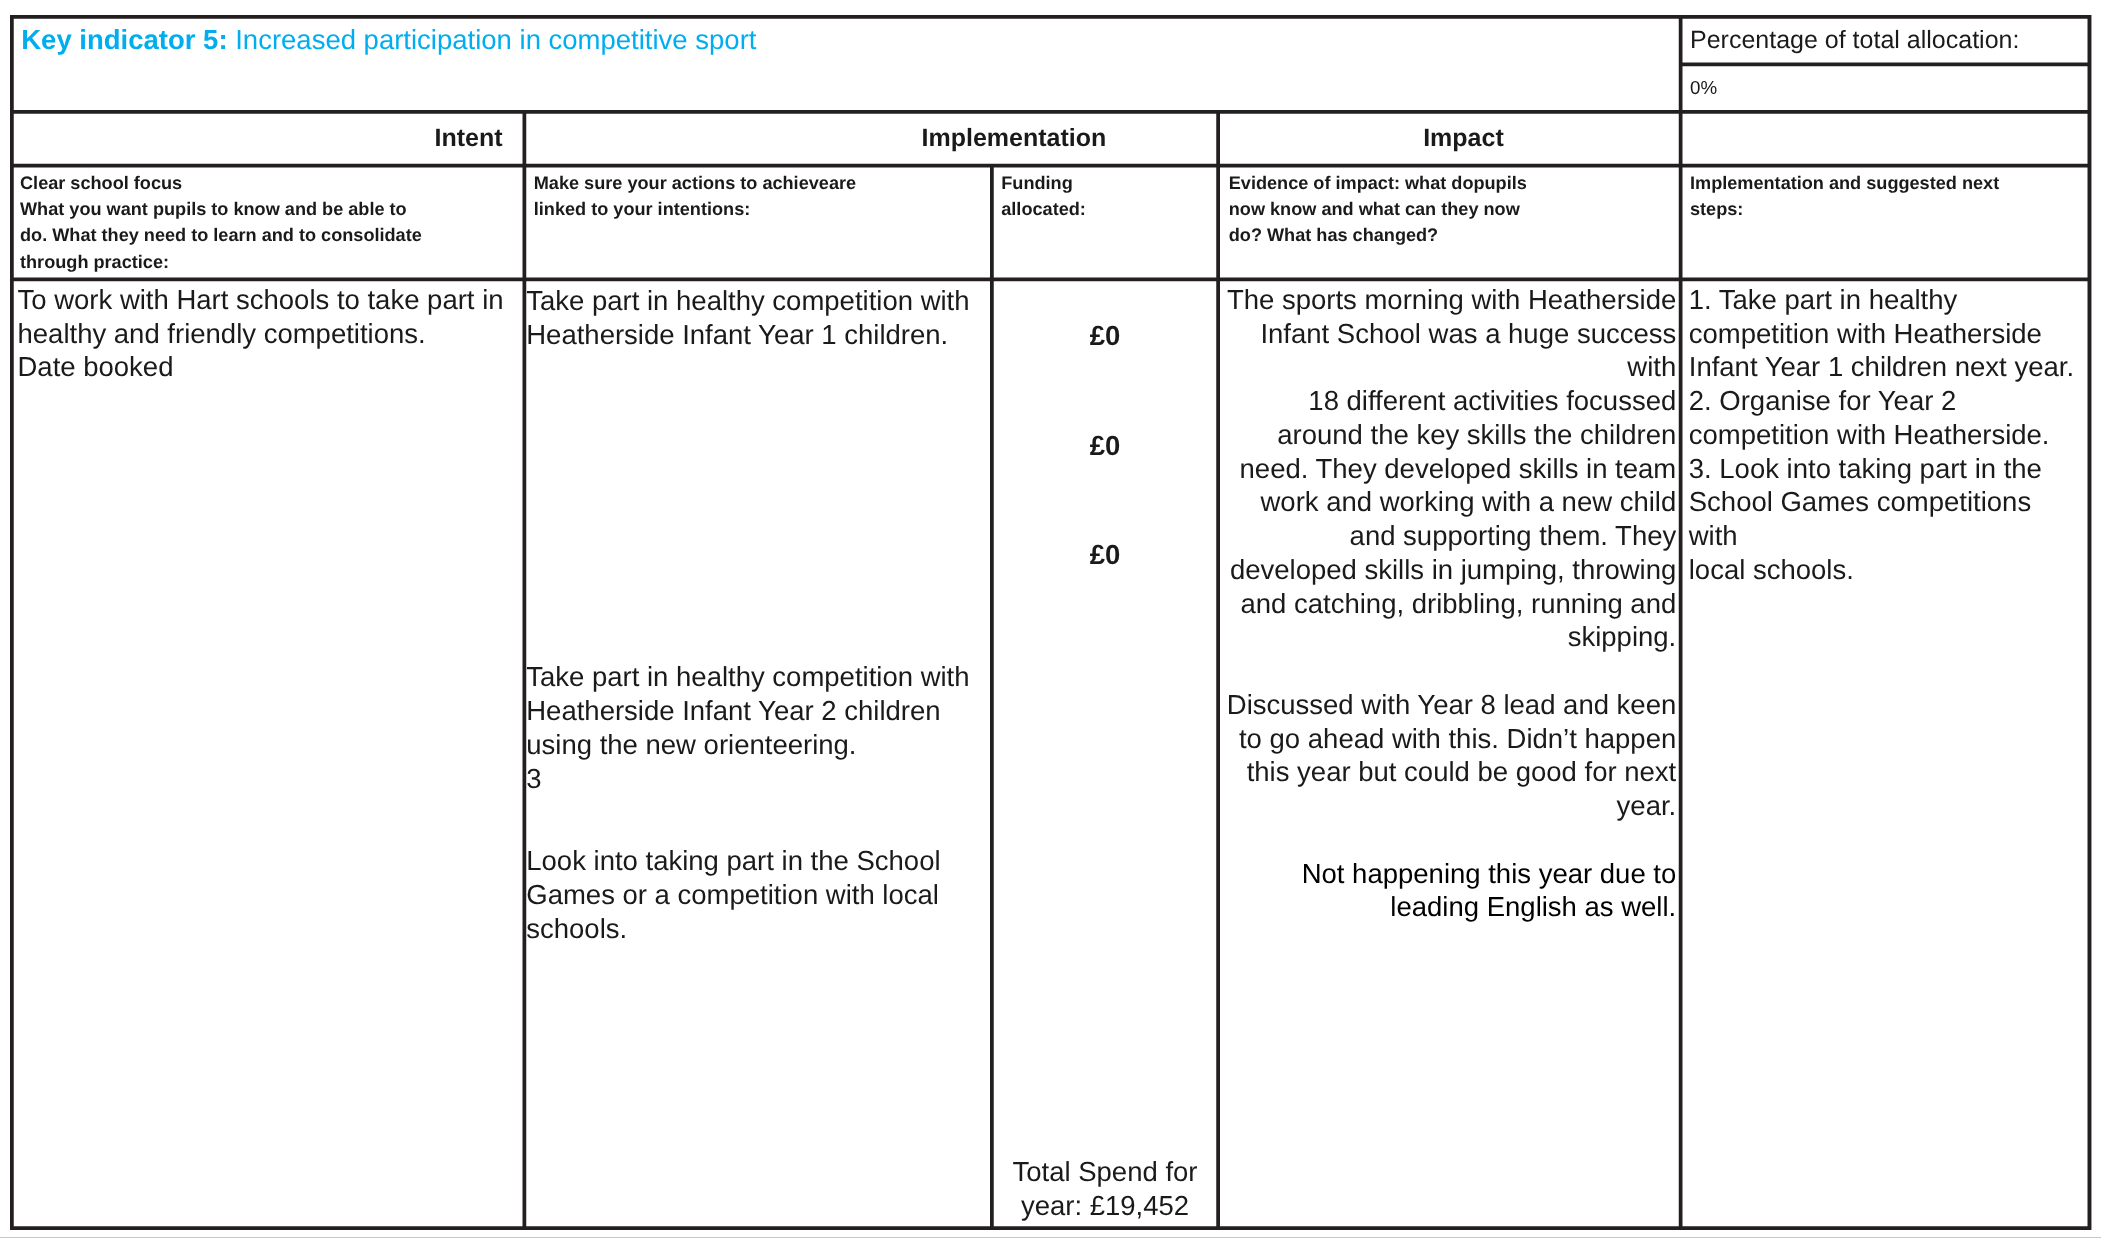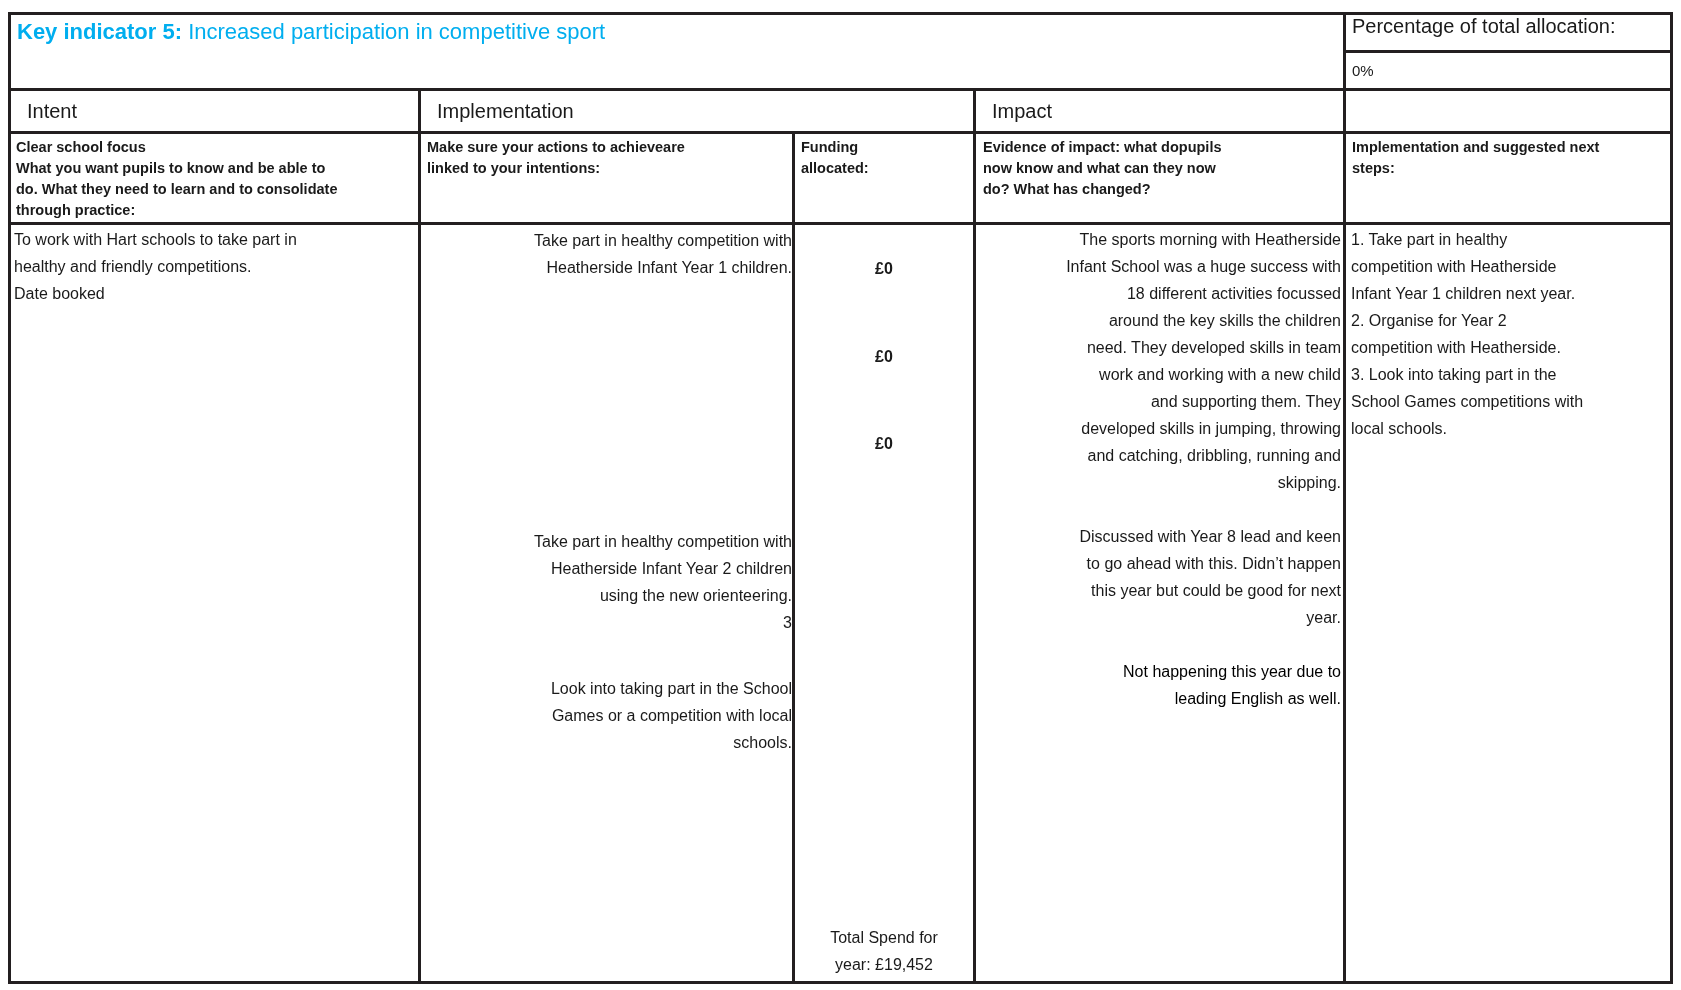--- a/index.html
+++ b/index.html
@@ -16,46 +16,46 @@
     grid-template-rows:35px 35px 40px 88px 1fr;
     gap:3px;
   }
   .cell{background:#ffffff;box-sizing:border-box;overflow:hidden;}
   .pre{white-space:pre-line;}
 
   
   .key-cell{grid-column:1/5;grid-row:1/3;padding:4px 6px;}
   .key-title{font-size:22px;color:#00aeef;}
   .key-title b{font-weight:bold;}
-  .pct-label{grid-column:5/6;grid-row:1/2;display:flex;align-items:flex-start;
+  .pct-label{grid-column:5/6;grid-row:1/2;display:flex;align-items:center;
     padding-left:6px;font-size:20px;}
   .pct-value{grid-column:5/6;grid-row:2/3;display:flex;align-items:center;
     padding-left:6px;font-size:15px;}
 
   
-  .colhead{display:flex;align-items:center;justify-content:flex-start;
-    font-weight:normal;font-size:20px;grid-row:3/4;padding-left:16px;}
+  .colhead{display:flex;align-items:center;justify-content:flex-end;
+    font-weight:bold;font-size:20px;grid-row:3/4;}
   .h-intent{grid-column:1/2;padding-right:16px;}
   .h-impl{grid-column:2/4;padding-right:88px;}
   .h-impact{grid-column:4/5;padding-right:140px;}
   .h-empty{grid-column:5/6;}
 
   
   .subhead{grid-row:4/5;font-weight:bold;font-size:14.5px;line-height:21px;
     padding:3px 6px;}
   .s1{grid-column:1/2;padding-left:5px;}
   .s2{grid-column:2/3;}
   .s3{grid-column:3/4;}
   .s4{grid-column:4/5;padding-left:7px;}
   .s5{grid-column:5/6;}
 
   
-  .content{grid-row:5/6;font-size:16px;line-height:27px;}
+  .content{grid-row:5/6;font-size:22px;line-height:27px;}
   .c1{grid-column:1/2;padding:1px 2px 0 3px;}
-  .c2{grid-column:2/3;position:relative;text-align:right;}
+  .c2{grid-column:2/3;position:relative;text-align:left;}
   .c2 .blk{position:absolute;left:0;right:0;}
   .c2 .blk1{top:2px;}
   .c2 .blk2{top:303px;}
   .c2 .blk3{top:450px;}
   .c3{grid-column:3/4;position:relative;}
   .c3 .amt{position:absolute;left:0;width:100%;text-align:center;font-weight:600;}
   .c3 .amt1{top:30px;}
   .c3 .amt2{top:118px;}
   .c3 .amt3{top:205px;}
   .c3 .total{position:absolute;left:0;bottom:3px;width:100%;text-align:center;

